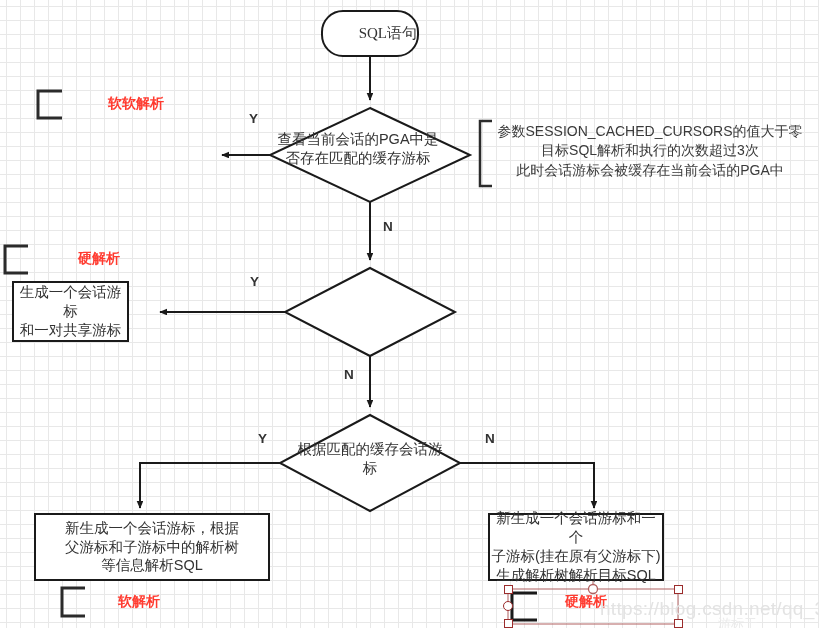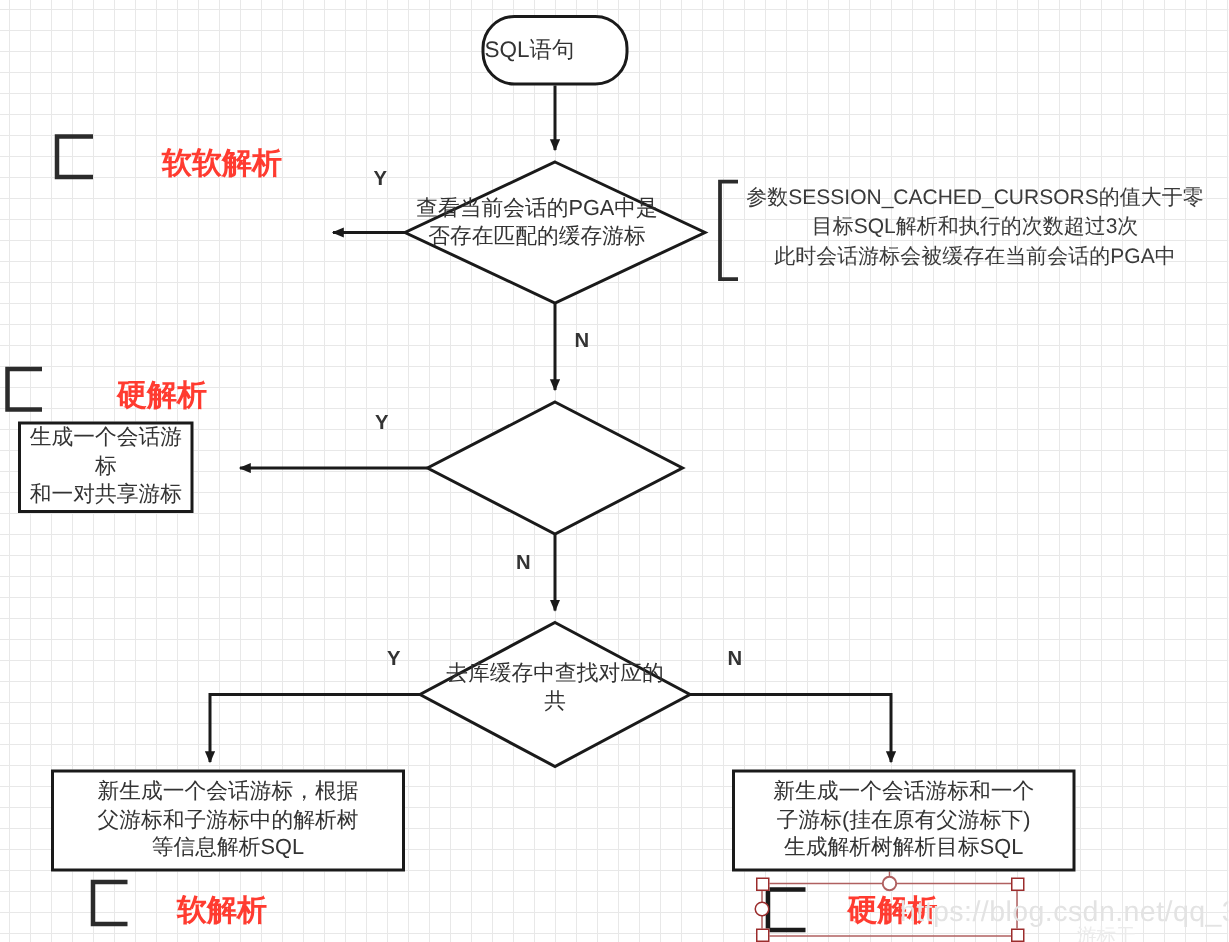--- a/index.html
+++ b/index.html
@@ -46,24 +46,25 @@
     white-space: pre-line;
   }
   .terminator {
     position: absolute;
     box-sizing: border-box;
     border: 2px solid #1a1a1a;
     border-radius: 22px;
     background: #ffffff;
     display: flex;
     align-items: center;
-    justify-content: flex-start;
+    justify-content: flex-end;
     text-align: center;
     color: #333333;
     font-size: 15px;
+    font-family: Liberation Serif, serif;
   }
   .diamond-label {
     position: absolute;
     text-align: center;
     color: #333333;
     font-size: 14.5px;
     line-height: 1.3;
     white-space: pre-line;
     pointer-events: none;
   }
@@ -79,21 +80,21 @@
   .branch-label {
     position: absolute;
     color: #333333;
     font-size: 13.5px;
     font-weight: bold;
     pointer-events: none;
   }
   .tag-label {
     position: absolute;
     color: #ff3b30;
-    font-size: 20px;
+    font-size: 14px;
     font-weight: bold;
     white-space: nowrap;
     pointer-events: none;
   }
   .watermark {
     position: absolute;
     color: #e3e3e3;
     font-size: 19px;
     letter-spacing: 0.3px;
     white-space: nowrap;
@@ -172,21 +173,21 @@
     <polyline points="492,121 480,121 480,186 492,186" fill="none" stroke="#2b2b2b" stroke-width="2.5"></polyline>
   </svg>
 
   <div class="terminator" style="left:321px; top:10px; width:98px; height:47px;">
     <span>SQL语句</span>
   </div>
 
   <div class="diamond-label" style="left:272px; top:130px; width:172px;">查看当前会话的PGA中是否存在匹配的缓存游标</div>
 
 
-  <div class="diamond-label" style="left:292px; top:440px; width:156px;">去库缓存中查找对应的共</div>
+  <div class="diamond-label" style="left:292px; top:440px; width:156px;">根据匹配的缓存会话游标</div>
 
   <div class="branch-label" style="left:249px; top:111px;">Y</div>
   <div class="branch-label" style="left:383px; top:219px;">N</div>
 
   <div class="branch-label" style="left:250px; top:274px;">Y</div>
   <div class="branch-label" style="left:344px; top:367px;">N</div>
 
   <div class="branch-label" style="left:258px; top:431px;">Y</div>
   <div class="branch-label" style="left:485px; top:431px;">N</div>
 
@@ -195,21 +196,21 @@
     <span>生成一个会话游标
 和一对共享游标</span>
   </div>
 
   <div class="box-node" style="left:34px; top:513px; width:236px; height:68px;">
     <span>新生成一个会话游标，根据
 父游标和子游标中的解析树
 等信息解析SQL</span>
   </div>
 
-  <div class="box-node" style="left:488px; top:513px; width:229px; height:68px;">
+  <div class="box-node" style="left:488px; top:513px; width:176px; height:68px;">
     <span>新生成一个会话游标和一个
 子游标(挂在原有父游标下)
 生成解析树解析目标SQL</span>
   </div>
 
   <div class="note-text" style="left:485px; top:122px; width:330px;">参数SESSION_CACHED_CURSORS的值大于零
 目标SQL解析和执行的次数超过3次
 此时会话游标会被缓存在当前会话的PGA中</div>
 
   <div class="tag-label" style="left:108px; top:95px;">软软解析</div>

